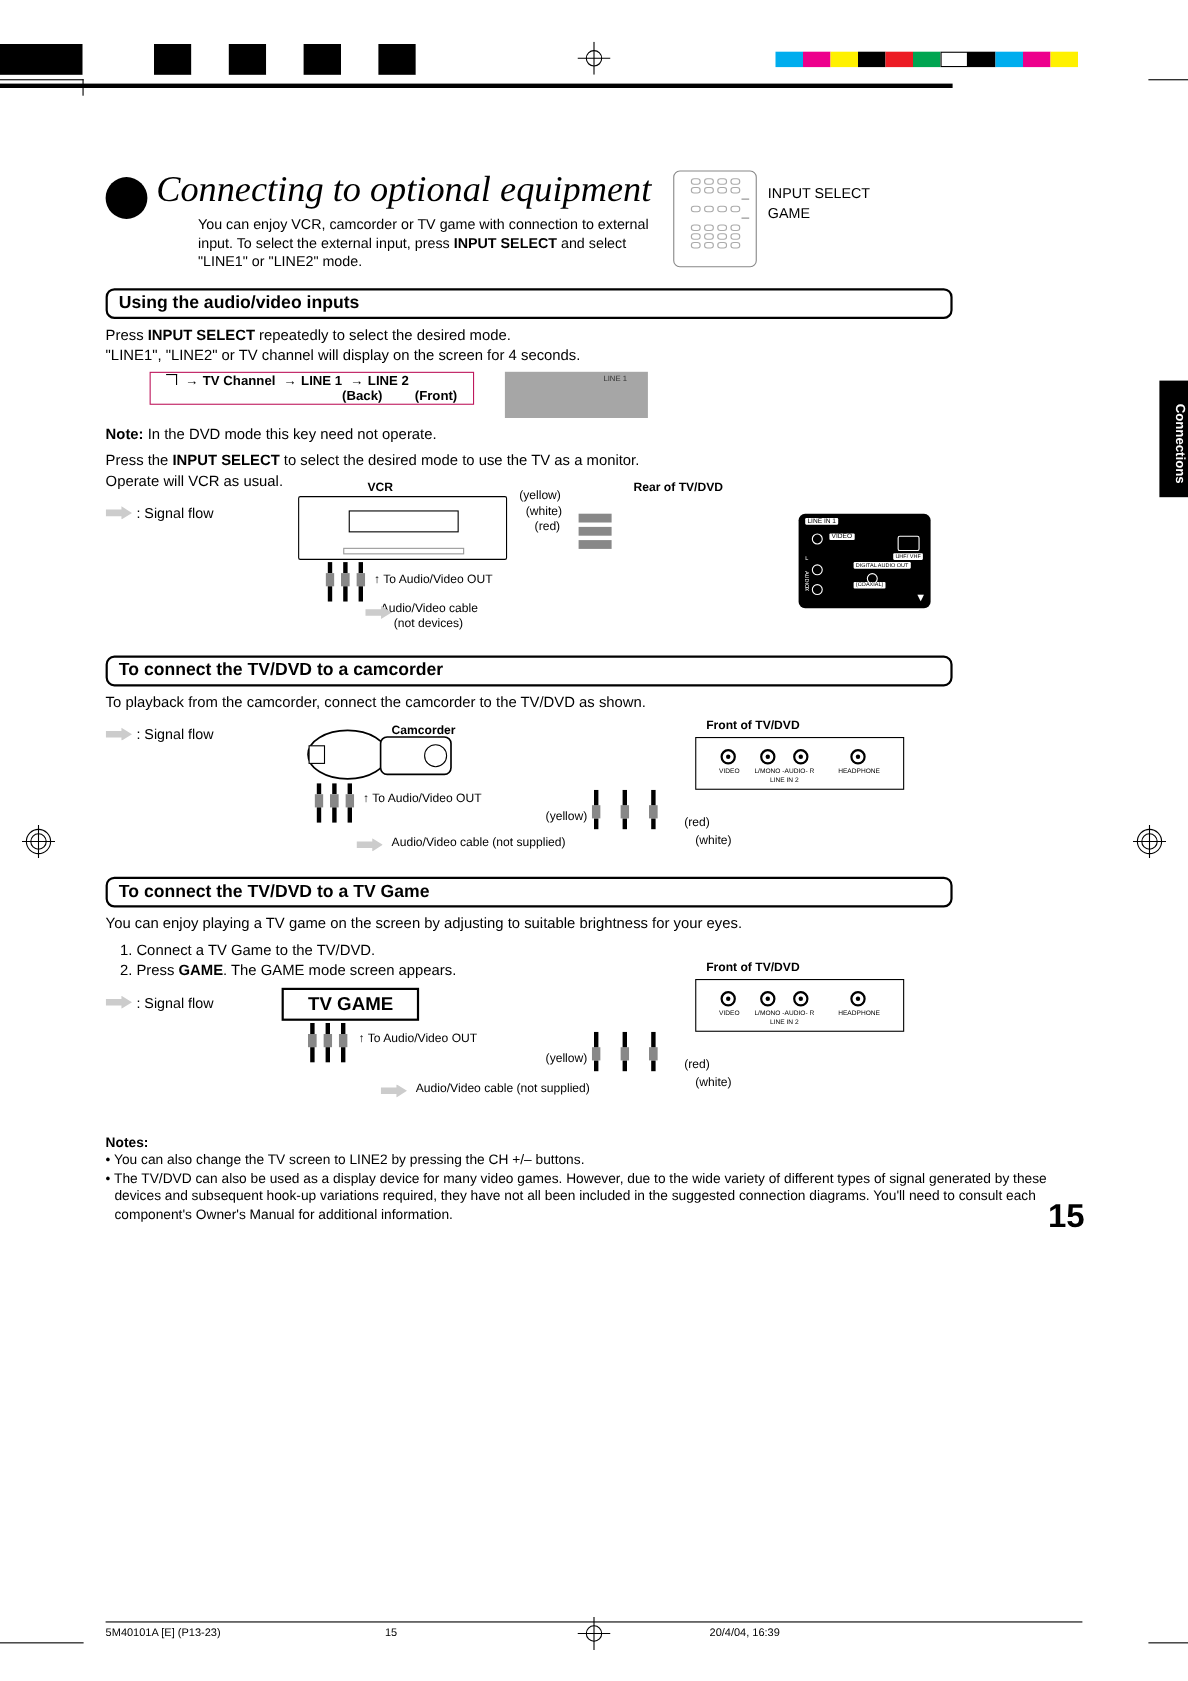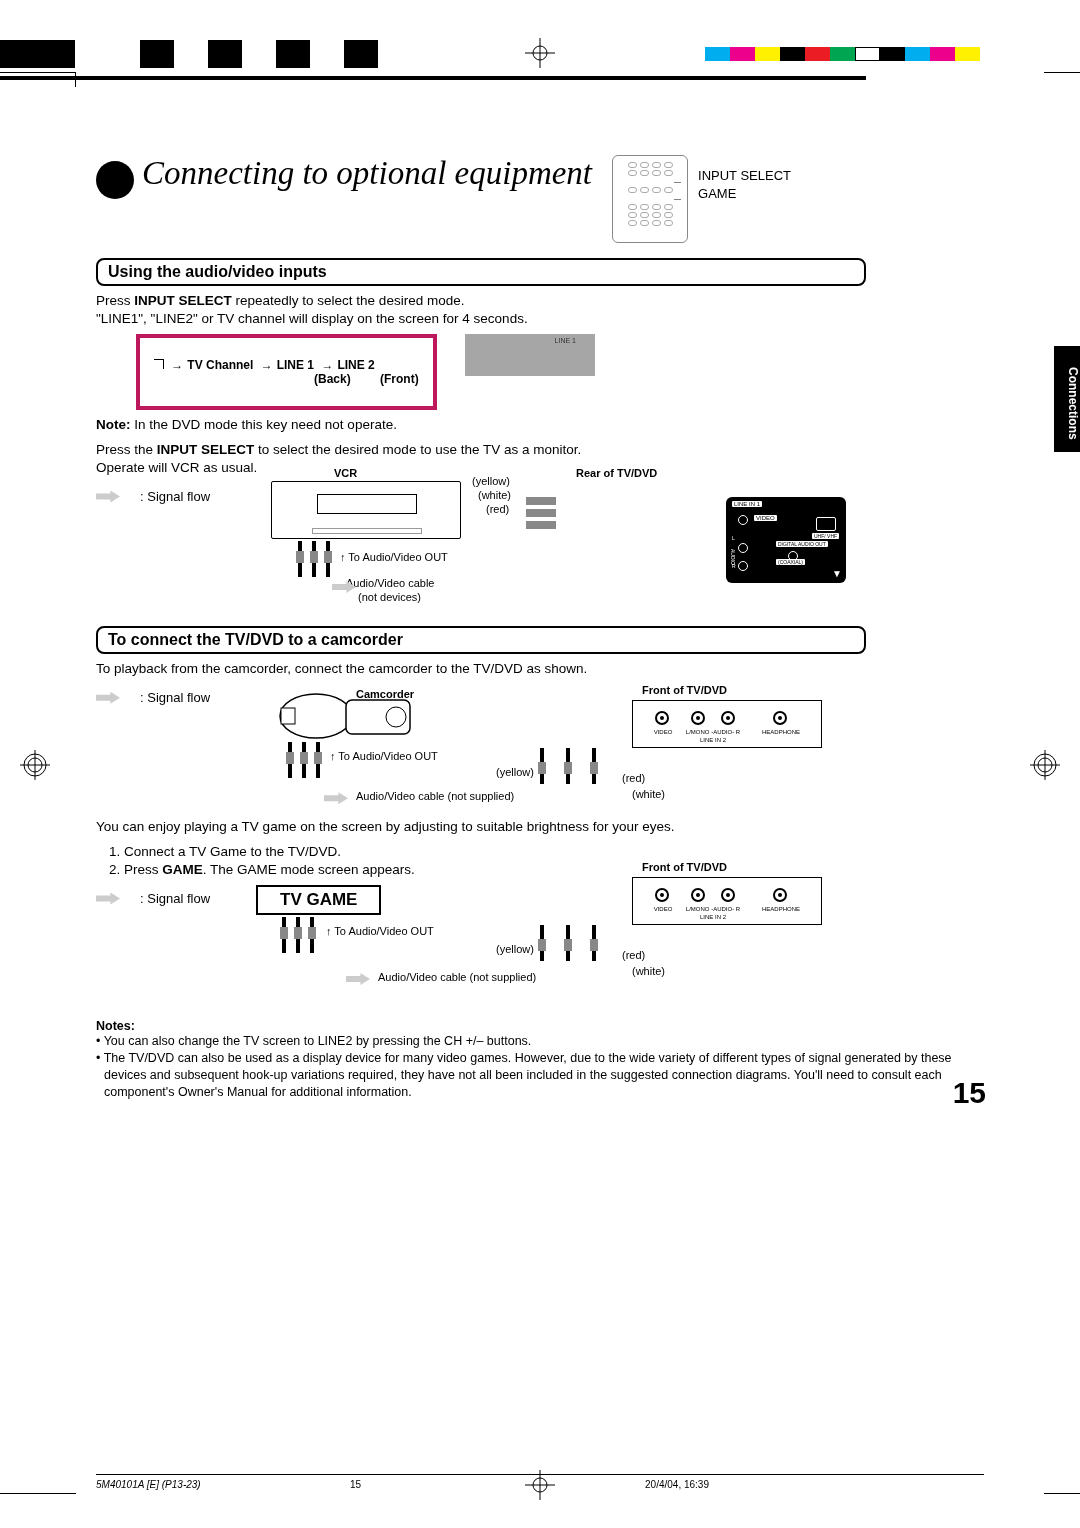--- a/index.html
+++ b/index.html
@@ -40,24 +40,24 @@
   .circle { width:38px; height:38px; border-radius:50%; background:#000; flex:0 0 38px; margin-top:6px;}
   .title { font-family: "Times New Roman", serif; font-style: italic; font-size:33px; margin-left:8px; }
   .intro { font-size:13px; margin-left:46px; margin-top:4px; max-width:410px; line-height:1.3;}
   .remote { width:76px; height:88px; border:1px solid #888; border-radius:6px; margin-left:20px; padding:6px; font-size:6px; color:#888; display:flex; flex-direction:column; gap:2px; align-items:center;}
   .remote .rrow { display:flex; gap:3px;}
   .remote .rbtn { width:9px; height:6px; border:1px solid #aaa; border-radius:3px;}
   .remote-labels { font-size:13px; margin-left:10px; line-height:1.4; margin-top:12px;}
   
   .sect { margin-top:15px; border:2px solid #000; border-radius:8px; padding:3px 10px; font-weight:bold; font-size:16px; width:770px; background:#fff;}
   .body { font-size:13.5px; margin-top:6px; line-height:1.35; }
-  .flowbox { border:4px solid #be185d; padding:20px 14px; display:inline-block; font-size:12px;}
+  .flowbox { border:1px solid #be185d; padding:0 14px; display:inline-block; font-size:12px;}
   .arrow-inline::after{ content:"→"; margin:0 4px; font-weight:bold;}
   .screen { display:inline-block; width:130px; height:42px; background:#a6a6a6; vertical-align:top; margin-left:24px; font-size:7px; color:#333; padding:3px 0 0 90px;}
-  .sigflow { display:inline-flex; align-items:center; gap:20px; font-size:13px;}
+  .sigflow { display:inline-flex; align-items:center; gap:4px; font-size:13px;}
   .sig-arrow { width:24px; height:12px; background:#ccc; clip-path: polygon(0 25%, 60% 25%, 60% 0, 100% 50%, 60% 100%, 60% 75%, 0 75%);}
   .diagram-zone { position:relative; height:130px; margin-top:4px;}
   .diagram-zone2 { position:relative; height:130px; margin-top:4px;}
   .vcr { position:absolute; left:175px; top:0; width:190px; height:58px; border:1.5px solid #000; border-radius:2px;}
   .vcr .slot{ position:absolute; left:45px; top:12px; width:100px; height:20px; border:1px solid #000;}
   .vcr .btns{ position:absolute; left:40px; bottom:4px; width:110px; height:6px; border:1px solid #999;}
   .minilabel{ position:absolute; font-size:11px;}
   .rear { position:absolute; right:140px; top:16px; width:120px; height:86px; background:#000; border-radius:6px;}
   .rear .hole{ width:10px;height:10px;border:1px solid #fff;border-radius:50%; position:absolute; background:#000;}
   .rear .tag{ position:absolute; background:#fff; color:#000; font-size:6px; padding:0 2px; border-radius:1px;}
@@ -70,21 +70,21 @@
   .tvgame { position:absolute; left:160px; top:2px; border:2px solid #000; padding:3px 22px; font-weight:bold; font-size:17px;}
   .plug { width:8px; display:inline-block; }
   .plug svg{width:8px;height:36px;}
   .notesh { font-weight:bold; font-size:12.5px; margin-top:6px;}
   .noteslist { font-size:12.5px; line-height:1.35; }
   .noteslist li{ margin-left:0; list-style:none; text-indent:-8px; padding-left:8px;}
   .noteslist li::before{content:"• ";}
   .pagenum { position:absolute; right:0; bottom:-10px; font-size:30px; font-weight:bold;}
   
   .footer { position:absolute; bottom:38px; left:96px; right:96px; border-top:1px solid #000; font-size:10px; padding-top:4px; display:flex;}
-  .footer .f1{flex:1;font-style:italic;}
+  .footer .f1{flex:1;}
   .footer .f2{flex:0 0 200px; text-align:left;}
   .footer .f3{flex:1; text-align:center; padding-right:180px;}
   
   .crop-bl { position:absolute; bottom:34px; left:0; width:76px; border-top:1px solid #000;}
   .crop-br { position:absolute; bottom:34px; right:0; width:36px; border-top:1px solid #000;}
   .hr-black { position:absolute; left:0; top:76px; width:866px; border-top:4px solid #000;}
 </style>
 </head>
 <body>
 
@@ -143,20 +143,21 @@
       <line x1="0" y1="15" x2="30" y2="15" stroke="#000"></line>
     </svg></div>
 
 <div class="sidetab">Connections</div>
 
 <div class="page">
   <div class="title-row">
     <div class="circle"></div>
     <div>
       <div class="title">Connecting to optional equipment</div>
+      <div class="intro">You can enjoy VCR, camcorder or TV game with connection to external input. To select the external input, press <b>INPUT SELECT</b> and select "LINE1" or "LINE2" mode.</div>
     </div>
     <div class="remote">
       <div class="rrow">
           <div class="rbtn"></div>
           <div class="rbtn"></div>
           <div class="rbtn"></div>
           <div class="rbtn"></div>
         </div>
       <div class="rrow">
           <div class="rbtn"></div>
@@ -349,20 +350,21 @@
             <rect x="2" y="0" width="4" height="14" fill="#000"></rect>
           </svg></span>
       <span class="plug"><svg viewBox="0 0 8 36">
             <rect x="2" y="26" width="4" height="10" fill="#000"></rect>
             <rect x="0" y="14" width="8" height="12" fill="#888"></rect>
             <rect x="2" y="0" width="4" height="14" fill="#000"></rect>
           </svg></span>
     </div>
   </div>
 
+  <div class="sect">To connect the TV/DVD to a TV Game</div>
   <div class="body">You can enjoy playing a TV game on the screen by adjusting to suitable brightness for your eyes.</div>
   <ol class="body" style="margin-left:28px;margin-top:6px">
     <li>Connect a TV Game to the TV/DVD.</li>
     <li><span>Press </span><b>GAME</b><span>. The GAME mode screen appears.</span>
     </li>
   </ol>
   <div class="diagram-zone2" style="height:130px">
     <span class="sigflow" style="position:absolute;left:0;top:8px;">
       <span class="sig-arrow"></span>
       <span>: Signal flow</span>

